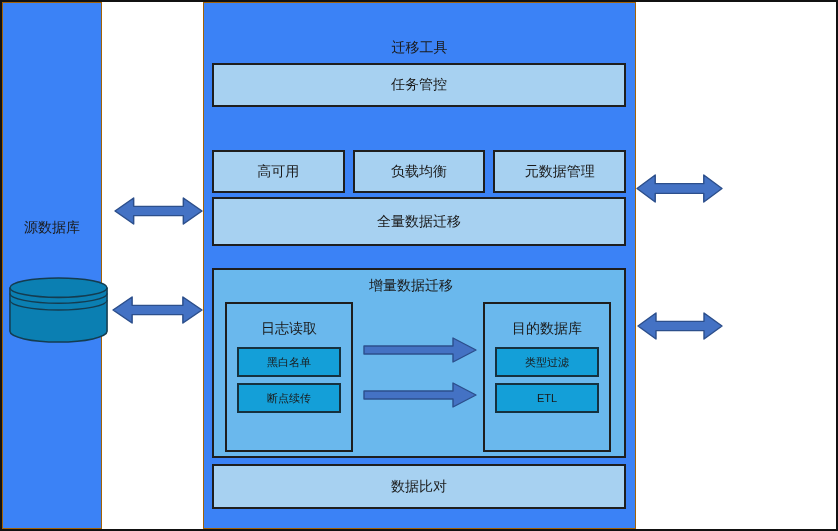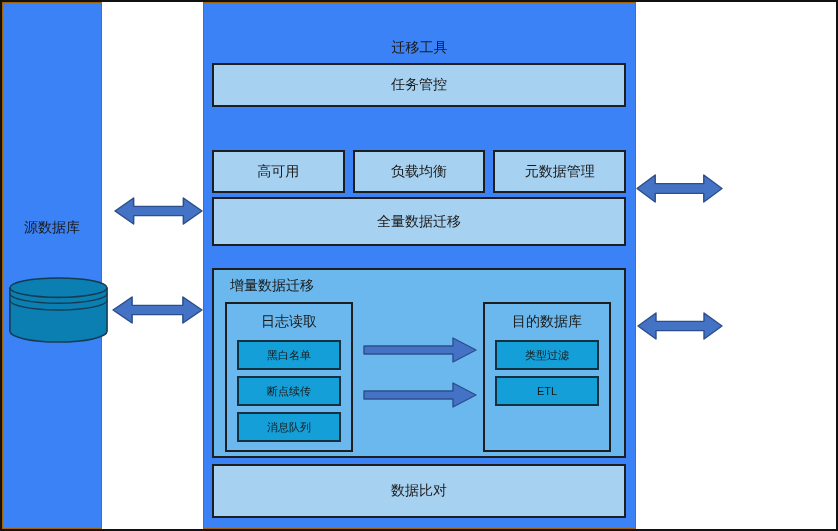--- a/index.html
+++ b/index.html
@@ -24,44 +24,44 @@
   .tool-title{
     position:absolute;top:36px;left:0;right:0;text-align:center;font-size:14px;
   }
   .bar{
     position:absolute;left:8px;width:414px;box-sizing:border-box;
     background:#a7d1f1;border:2px solid #1e1e1e;
     display:flex;align-items:center;justify-content:center;font-size:14px;
   }
   .bar-task{top:60px;height:44px;text-align:right;}
   .bar-full{top:194px;height:49px;}
-  .bar-compare{top:461px;height:54px;}
+  .bar-compare{top:461px;height:45px;}
   .cap-row{
     position:absolute;left:8px;top:147px;width:414px;height:43px;
     display:flex;gap:8px;
   }
   .cap-box{
     flex:1;background:#a7d1f1;border:2px solid #1e1e1e;box-sizing:border-box;
     display:flex;align-items:center;justify-content:center;font-size:14px;
   }
   .inc-panel{
     position:absolute;left:8px;top:265px;width:414px;height:190px;
     box-sizing:border-box;background:#6ab8ed;border:2px solid #1e1e1e;
   }
   .inc-title{
-    position:absolute;top:7px;left:0;right:16px;text-align:left;font-size:14px;margin-left:16px;
+    position:absolute;top:7px;left:0;right:16px;text-align:center;font-size:14px;
   }
   .group{
     position:absolute;top:32px;height:150px;width:128px;box-sizing:border-box;
     border:2px solid #1e1e1e;display:flex;flex-direction:column;
   }
   .group-log{left:11px;}
   .group-write{left:269px;}
   .group-title{
-    height:32px;line-height:32px;text-align:center;font-size:14px;margin-top:1px;
+    height:32px;line-height:32px;text-align:center;font-size:14px;margin-top:8px;
     flex:none;
   }
   .group-item{
     height:30px;margin:3px 10px 3px 10px;flex:none;box-sizing:border-box;
     background:#149fd8;border:2px solid #15313f;
     display:flex;align-items:center;justify-content:center;font-size:11px;
   }
   .arrow{position:absolute;}
   .arrow svg{display:block;width:100%;height:100%;}
 </style>
@@ -109,23 +109,20 @@
       <div class="inc-title">增量数据迁移</div>
 
       <div class="group group-log">
         <div class="group-title">日志读取</div>
         <div class="group-item">
           <span>黑白名单</span>
         </div>
         <div class="group-item">
           <span>断点续传</span>
         </div>
-        <div class="group-item">
-          <span>消息队列</span>
-        </div>
       </div>
 
       <div class="arrow" style="left:149px;top:67px;width:114px;height:26px;">
         <svg viewBox="0 0 114 26" preserveAspectRatio="none">
           <polygon points="1,9 90,9 90,1 113,13 90,25 90,17 1,17" fill="#4472c4" stroke="#2c4f8c" stroke-width="1.4" stroke-linejoin="round"></polygon>
         </svg>
       </div>
       <div class="arrow" style="left:149px;top:112px;width:114px;height:26px;">
         <svg viewBox="0 0 114 26" preserveAspectRatio="none">
           <polygon points="1,9 90,9 90,1 113,13 90,25 90,17 1,17" fill="#4472c4" stroke="#2c4f8c" stroke-width="1.4" stroke-linejoin="round"></polygon>

